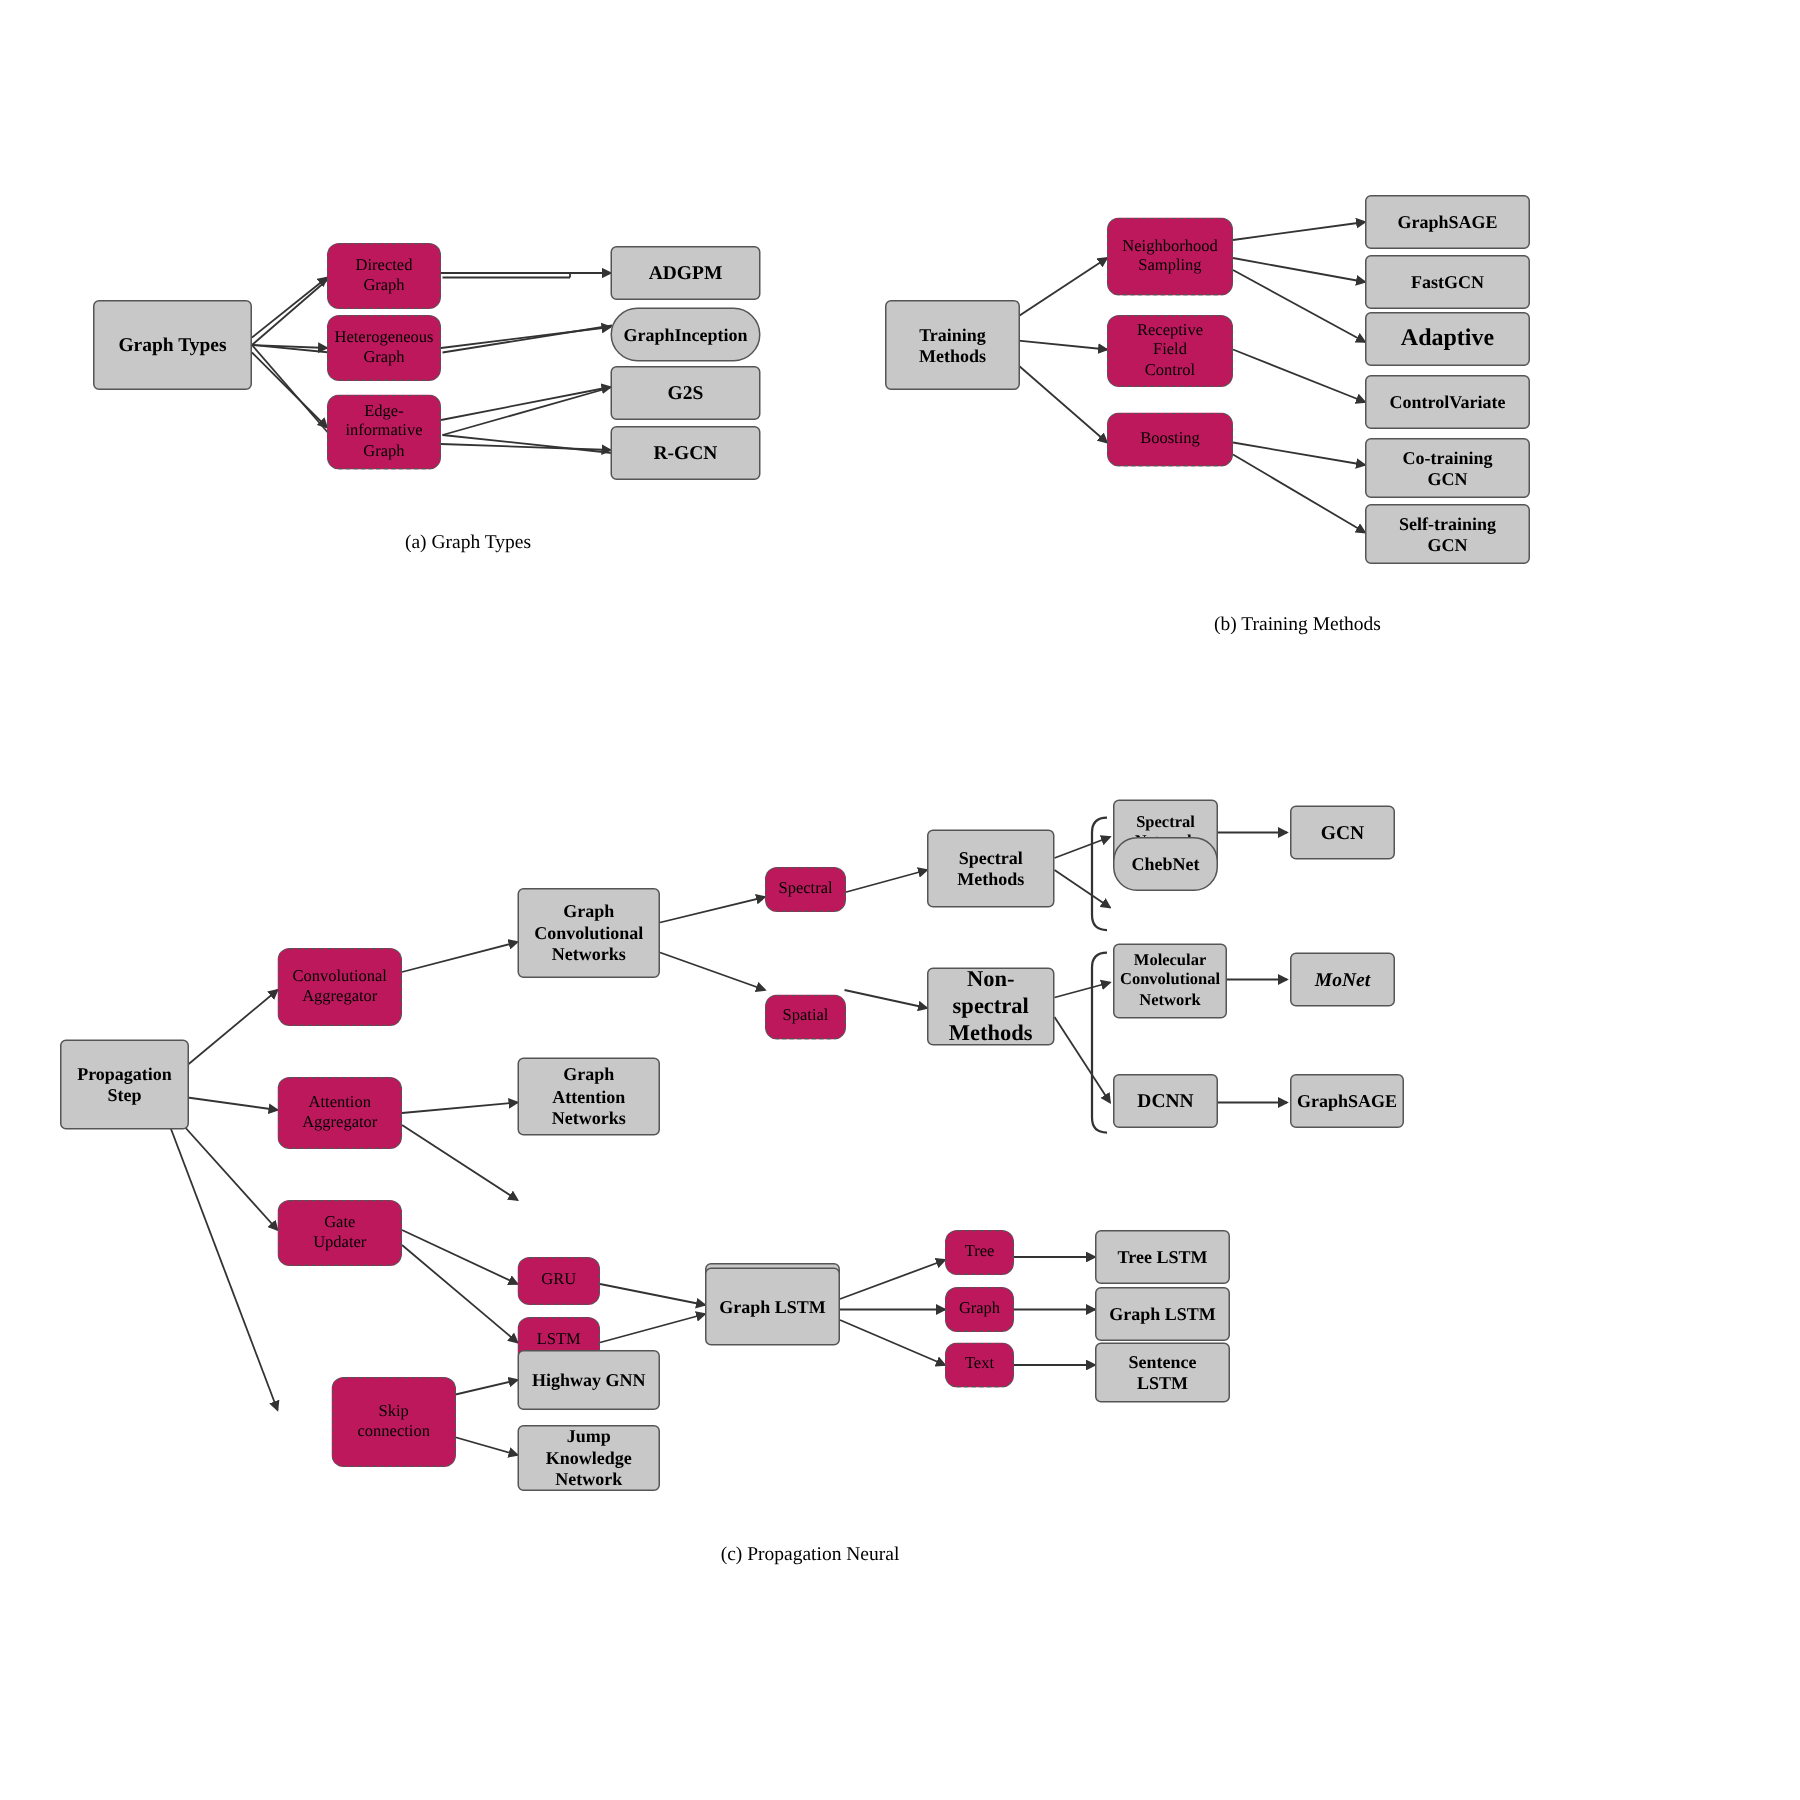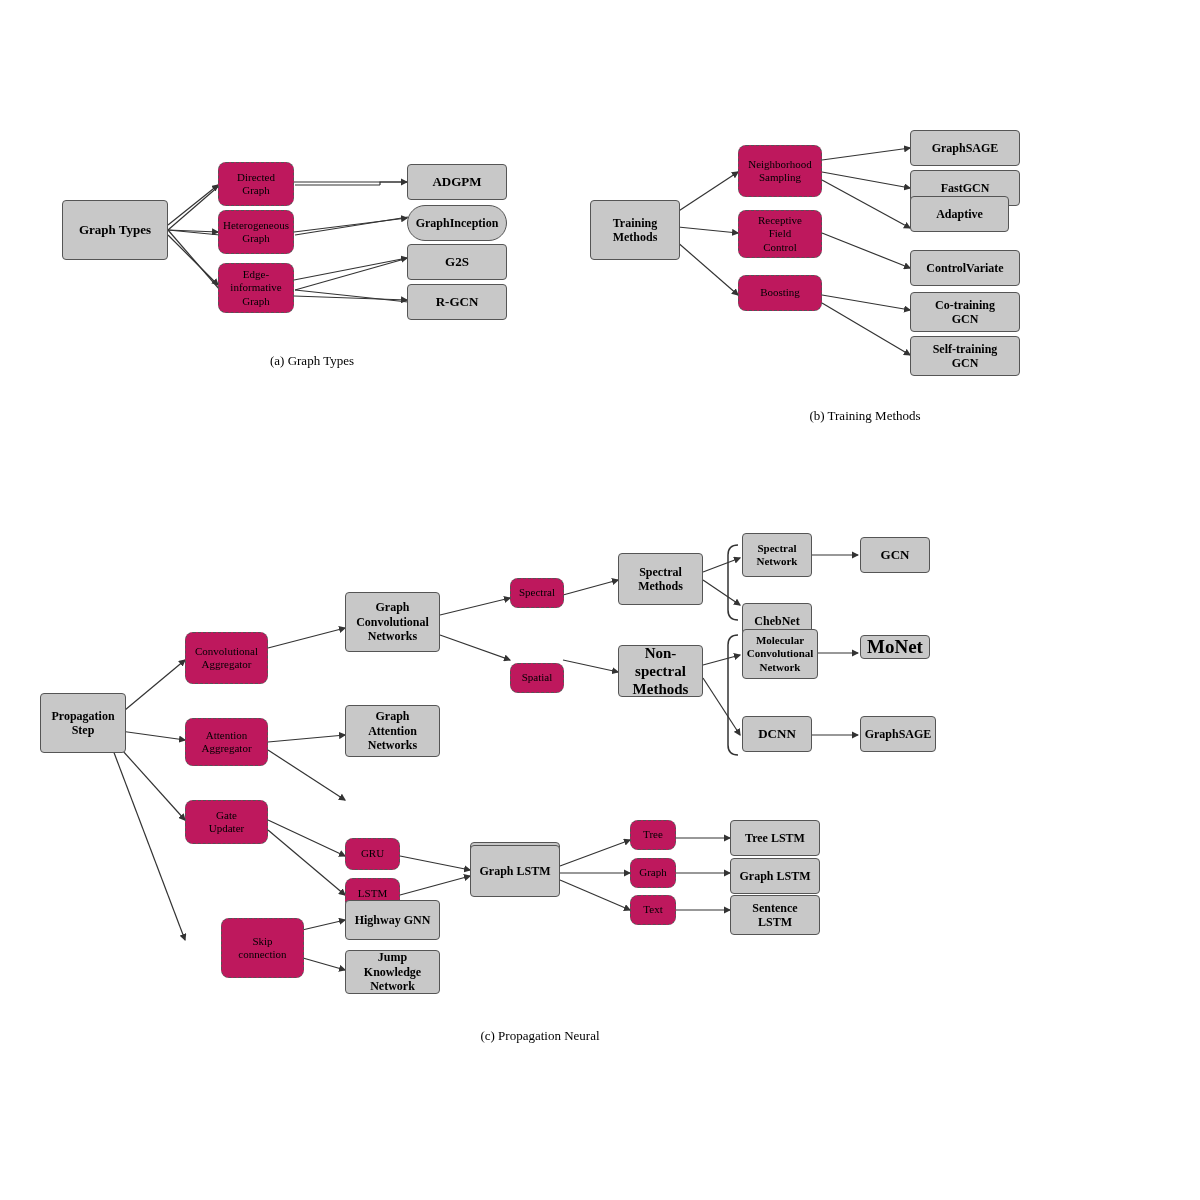--- a/index.html
+++ b/index.html
@@ -243,21 +243,21 @@
   </div>
 
   <div class="box solid-box" style="left:910px; top:130px; width:110px; height:36px; font-size:12px;">
     <span>GraphSAGE</span>
   </div>
 
   <div class="box solid-box" style="left:910px; top:170px; width:110px; height:36px; font-size:12px;">
     <span>FastGCN</span>
   </div>
 
-  <div class="box solid-box" style="left:910px; top:196px; width:99px; height:36px; font-size:12px;">
+  <div class="box solid-box" style="left:910px; top:208px; width:110px; height:36px; font-size:16px;">
     <span>Adaptive</span>
   </div>
 
   <div class="box solid-box" style="left:910px; top:250px; width:110px; height:36px; font-size:12px;">
     <span>ControlVariate</span>
   </div>
 
   <div class="box solid-box" style="left:910px; top:292px; width:110px; height:40px; font-size:12px;">
     <span>Co-training<br>GCN</span>
   </div>
@@ -339,29 +339,29 @@
   </div>
 
   <div class="box solid-box" style="left:742px; top:533px; width:70px; height:44px; font-size:11px;">
     <span>Spectral<br>Network</span>
   </div>
 
   <div class="box solid-box" style="left:860px; top:537px; width:70px; height:36px; font-size:13px;">
     <span>GCN</span>
   </div>
 
-  <div class="box solid-box" style="left:742px; top:603px; width:70px; height:36px; font-size:12px;">
+  <div class="box solid-box" style="left:742px; top:558px; width:70px; height:36px; font-size:12px;border-radius:16px;">
     <span>ChebNet</span>
   </div>
 
   <div class="box solid-box" style="left:742px; top:629px; width:76px; height:50px; font-size:11px;">
     <span>Molecular<br>Convolutional<br>Network</span>
   </div>
 
-  <div class="box solid-box" style="left:860px; top:635px; width:70px; height:24px; font-size:19px;">
+  <div class="box solid-box" style="left:860px; top:635px; width:70px; height:36px; font-size:13px;font-style:italic;">
     <span>MoNet</span>
   </div>
 
   <div class="box solid-box" style="left:742px; top:716px; width:70px; height:36px; font-size:13px;">
     <span>DCNN</span>
   </div>
 
   <div class="box solid-box" style="left:860px; top:716px; width:76px; height:36px; font-size:12px;">
     <span>GraphSAGE</span>
   </div>

